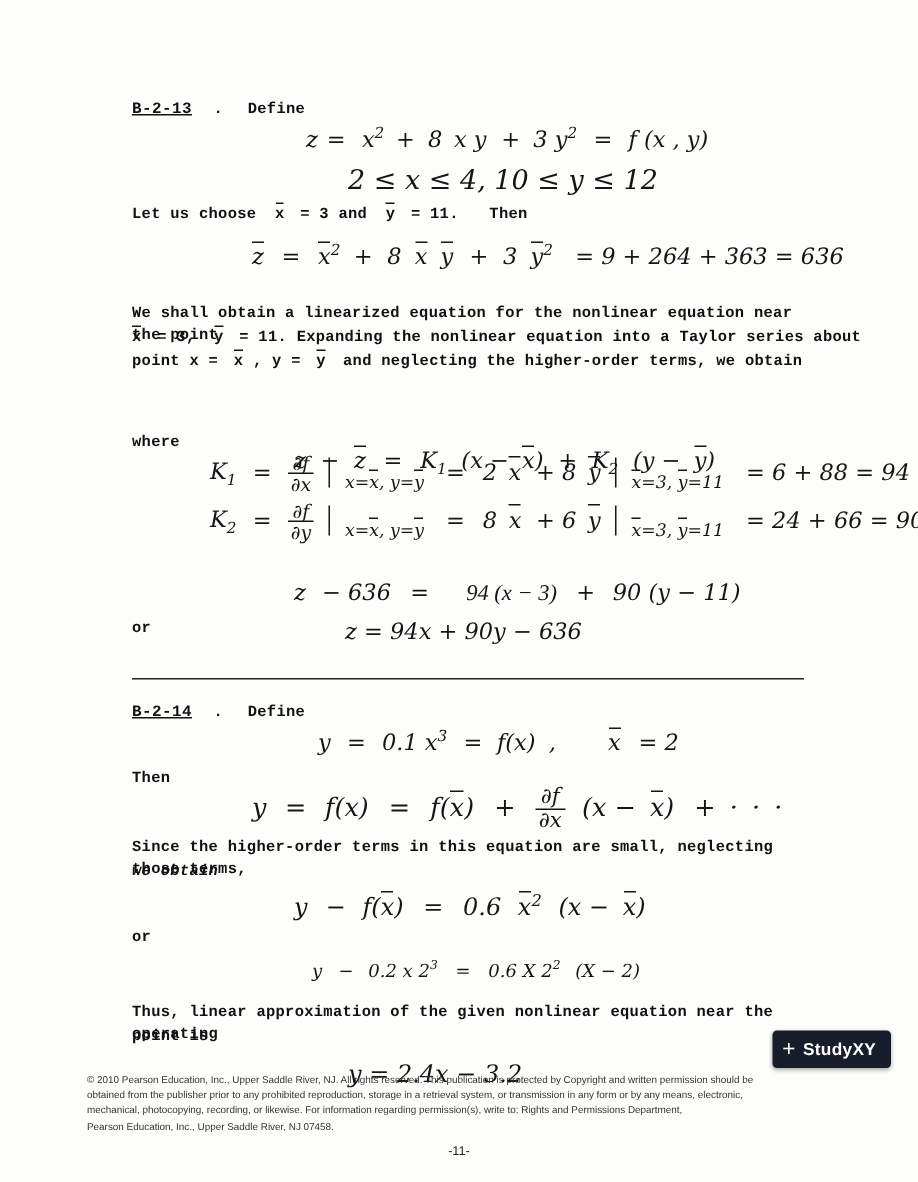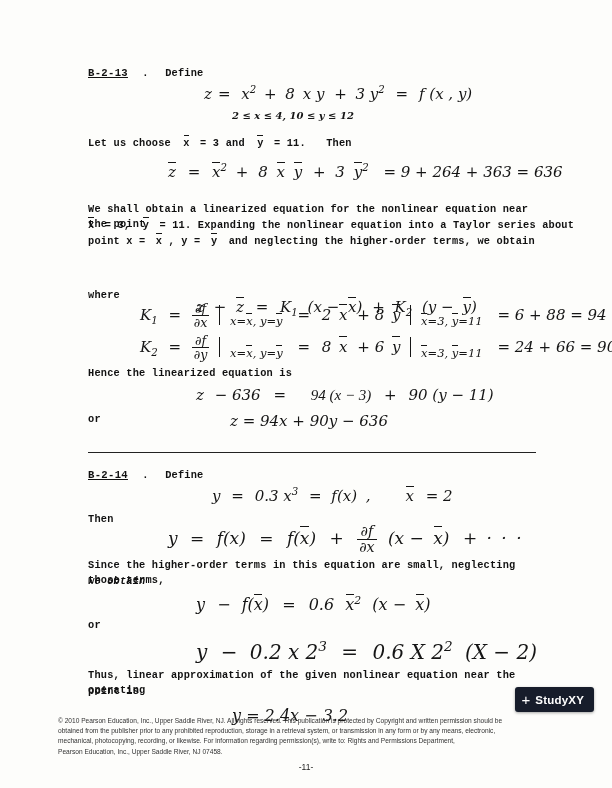--- a/index.html
+++ b/index.html
@@ -32,21 +32,21 @@
     line-height: 1.45;
   }
   
   .hw {
     font-family: "DejaVu Serif", serif;
     font-style: italic;
     color: #151515;
     white-space: nowrap;
   }
   .hw-lg { font-size: 15px; }
-  .hw-md { font-size: 10px; font-weight: bold; }
+  .hw-md { font-size: 18px; }
   .hw-sm { font-size: 11.5px; }
   .sup { font-size: 0.68em; vertical-align: super; font-style: italic; }
   .sub { font-size: 0.68em; vertical-align: sub; font-style: italic; }
   .frac {
     display: inline-block;
     vertical-align: middle;
     text-align: center;
     line-height: 1.05;
     font-size: 0.84em;
   }
@@ -237,21 +237,20 @@
     <span style="margin-left:10px;">=</span>
     <span style="margin-left:7px;">8</span>
     <span class="ovl" style="margin-left:3px;">x</span>
     <span style="margin-left:5px;">+ 6</span>
     <span class="ovl" style="margin-left:3px;">y</span>
     <span class="vbar"></span>
     <span class="hw-sm" style="vertical-align:-0.45em;"><span class="ovl">x</span>=3, <span class="ovl">y</span>=11</span>
     <span style="margin-left:10px;">= 24 + 66 = 90</span>
   </div>
 
-  <div class="abs tw" style="left:88px; top:366px;">Hence the linearized equation is</div>
 
   <div class="abs hw hw-lg" style="left:196px; top:386px;">
     <span>z</span>
     <span style="margin-left:6px;">− 636</span>
     <span style="margin-left:8px;">=</span>
     <span style="margin-left:20px;font-family:Liberation Serif, serif;">94 (x − 3)</span>
     <span style="margin-left:8px;">+</span>
     <span style="margin-left:7px;text-align:center;">90 (y − 11)</span>
   </div>
 
@@ -263,21 +262,21 @@
 
   <div class="abs tw" style="left:88px; top:468px;">
     <span class="prob-label">B-2-14</span>
     <span style="margin-left:8px;">.</span>
     <span style="margin-left:10px;">Define</span>
   </div>
 
   <div class="abs hw hw-lg" style="left:212px; top:486px;">
     <span>y</span>
     <span style="margin-left:6px;">=</span>
-    <span style="margin-left:6px;">0.3 x</span><span class="sup">3</span>
+    <span style="margin-left:6px;">0.1 x</span><span class="sup">3</span>
     <span style="margin-left:6px;">=</span>
     <span style="margin-left:5px;">f(x)</span>
     <span style="margin-left:4px;">,</span>
     <span class="ovl" style="margin-left:30px;">x</span>
     <span style="margin-left:7px;">= 2</span>
   </div>
 
   <div class="abs tw" style="left:88px; top:512px;">Then</div>
 
   <div class="abs hw" style="left:168px; top:524px; font-size:17px;">
@@ -305,21 +304,21 @@
     <span style="margin-left:6px;">f(<span class="ovl">x</span>)</span>
     <span style="margin-left:8px;">=</span>
     <span style="margin-left:8px;">0.6</span>
     <span class="ovl" style="margin-left:6px;">x</span><span class="sup">2</span>
     <span style="margin-left:6px;">(x −</span>
     <span class="ovl" style="margin-left:4px;">x</span><span>)</span>
   </div>
 
   <div class="abs tw" style="left:88px; top:618px;">or</div>
 
-  <div class="abs hw" style="left:196px; top:638px; font-size:20px;">
+  <div class="abs hw" style="left:208px; top:638px; font-size:12px;">
     <span>y</span>
     <span style="margin-left:7px;">−</span>
     <span style="margin-left:6px;">0.2 x 2</span><span class="sup">3</span>
     <span style="margin-left:8px;">=</span>
     <span style="margin-left:8px;">0.6 X 2</span><span class="sup">2</span>
     <span style="margin-left:6px;">(X − 2)</span>
   </div>
 
   <div class="abs tw" style="left:88px; top:668px; width:470px;">Thus, linear approximation of the given nonlinear equation near the operating</div>
   <div class="abs tw" style="left:88px; top:684px;">point is</div>

